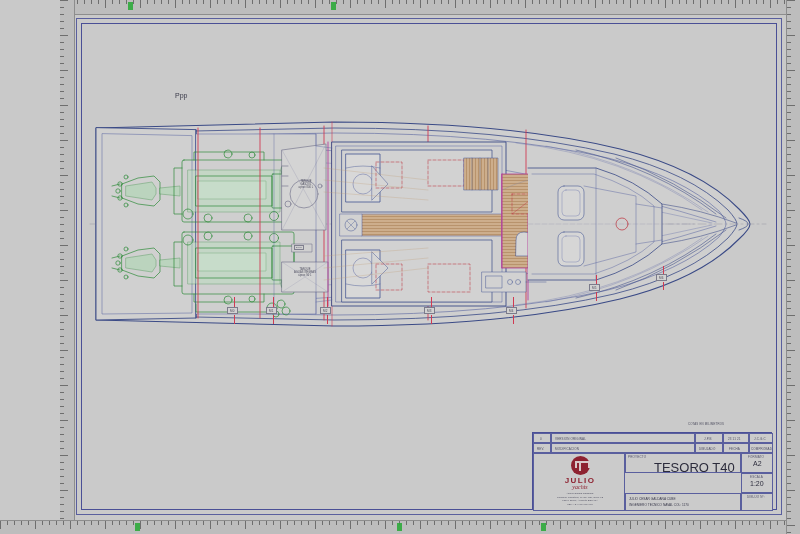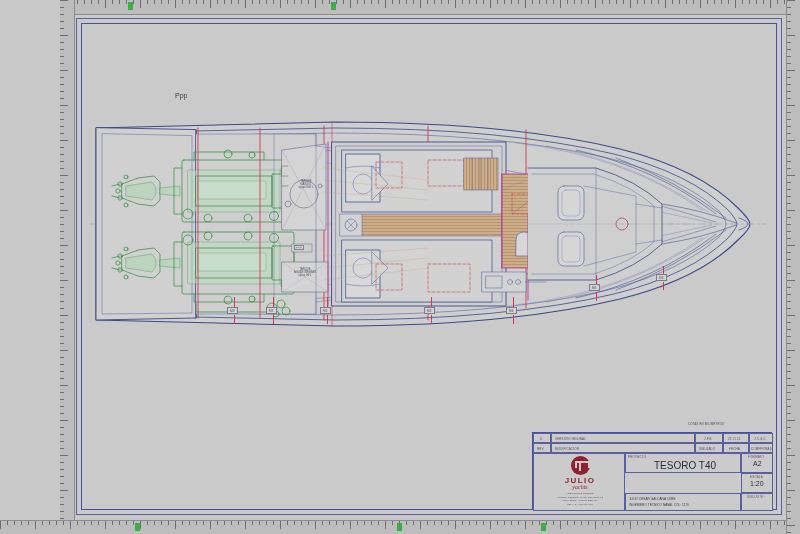--- a/index.html
+++ b/index.html
@@ -142,21 +142,21 @@
   .tb-hdr {
     font-size: 3px;
     color: #53536a;
     position: absolute;
     left: 2px; top: 1px;
     letter-spacing: .2px;
     white-space: nowrap;
   }
   .tb-val {
     position: absolute;
-    font-size: 10px;
+    font-size: 13px;
     color: #2c2c3c;
     white-space: nowrap;
   }
   .tb-val-sm {
     position: absolute;
     font-size: 7px;
     color: #2c2c3c;
     white-space: nowrap;
   }
   .tb-rev {

